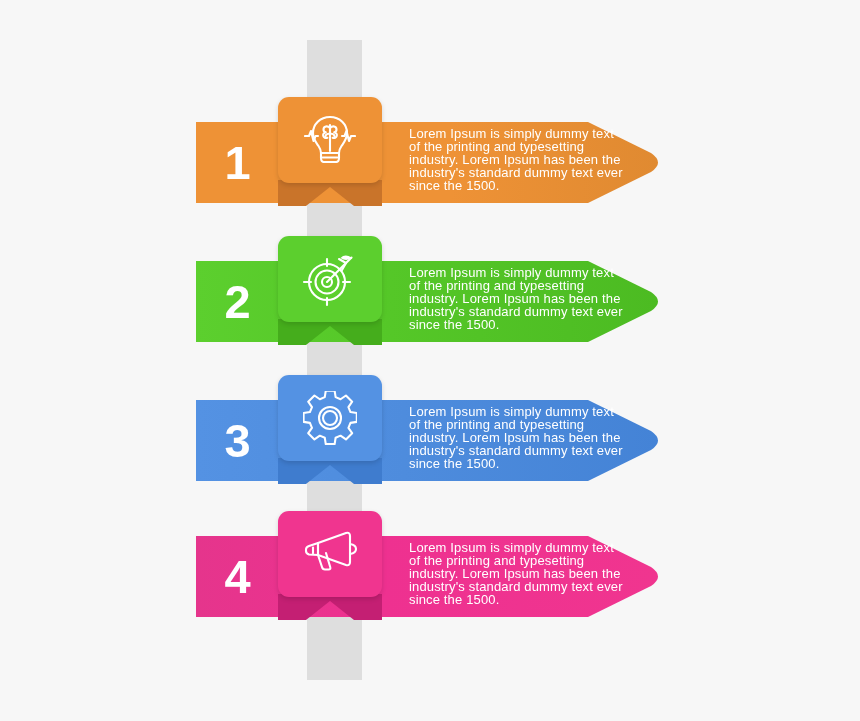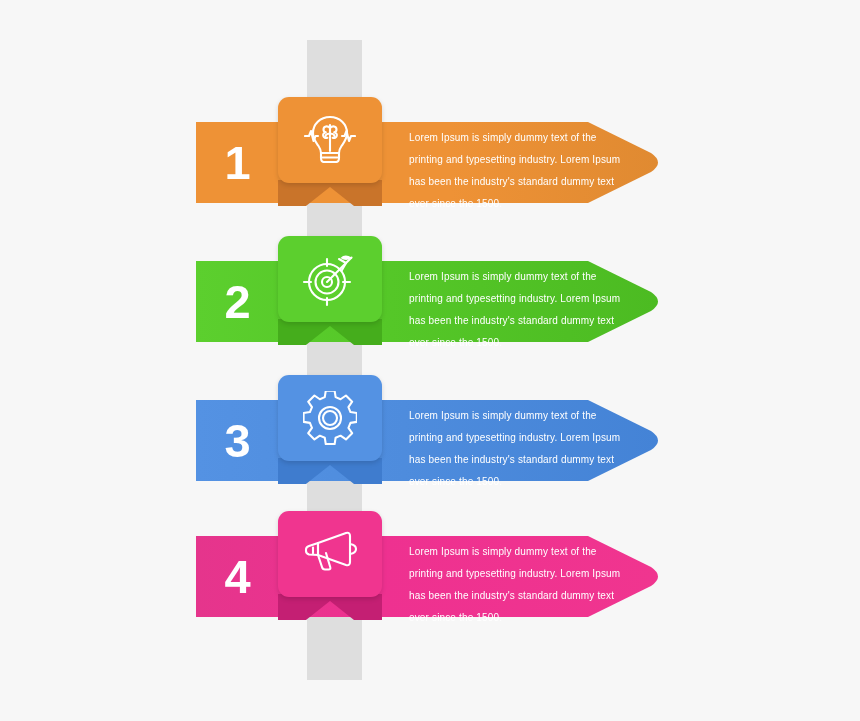--- a/index.html
+++ b/index.html
@@ -98,22 +98,22 @@
     display: block;
   }
 
   
   .desc {
     position: absolute;
     left: 409px;
     top: 35px;
     width: 215px;
     color: #ffffff;
-    font-size: 10px;
-    line-height: 22px;
+    font-size: 13px;
+    line-height: 13px;
     letter-spacing: 0.15px;
   }
 </style>
 </head>
 <body>
 
 <div id="infographic">
 
   <div class="spine"></div>
 

